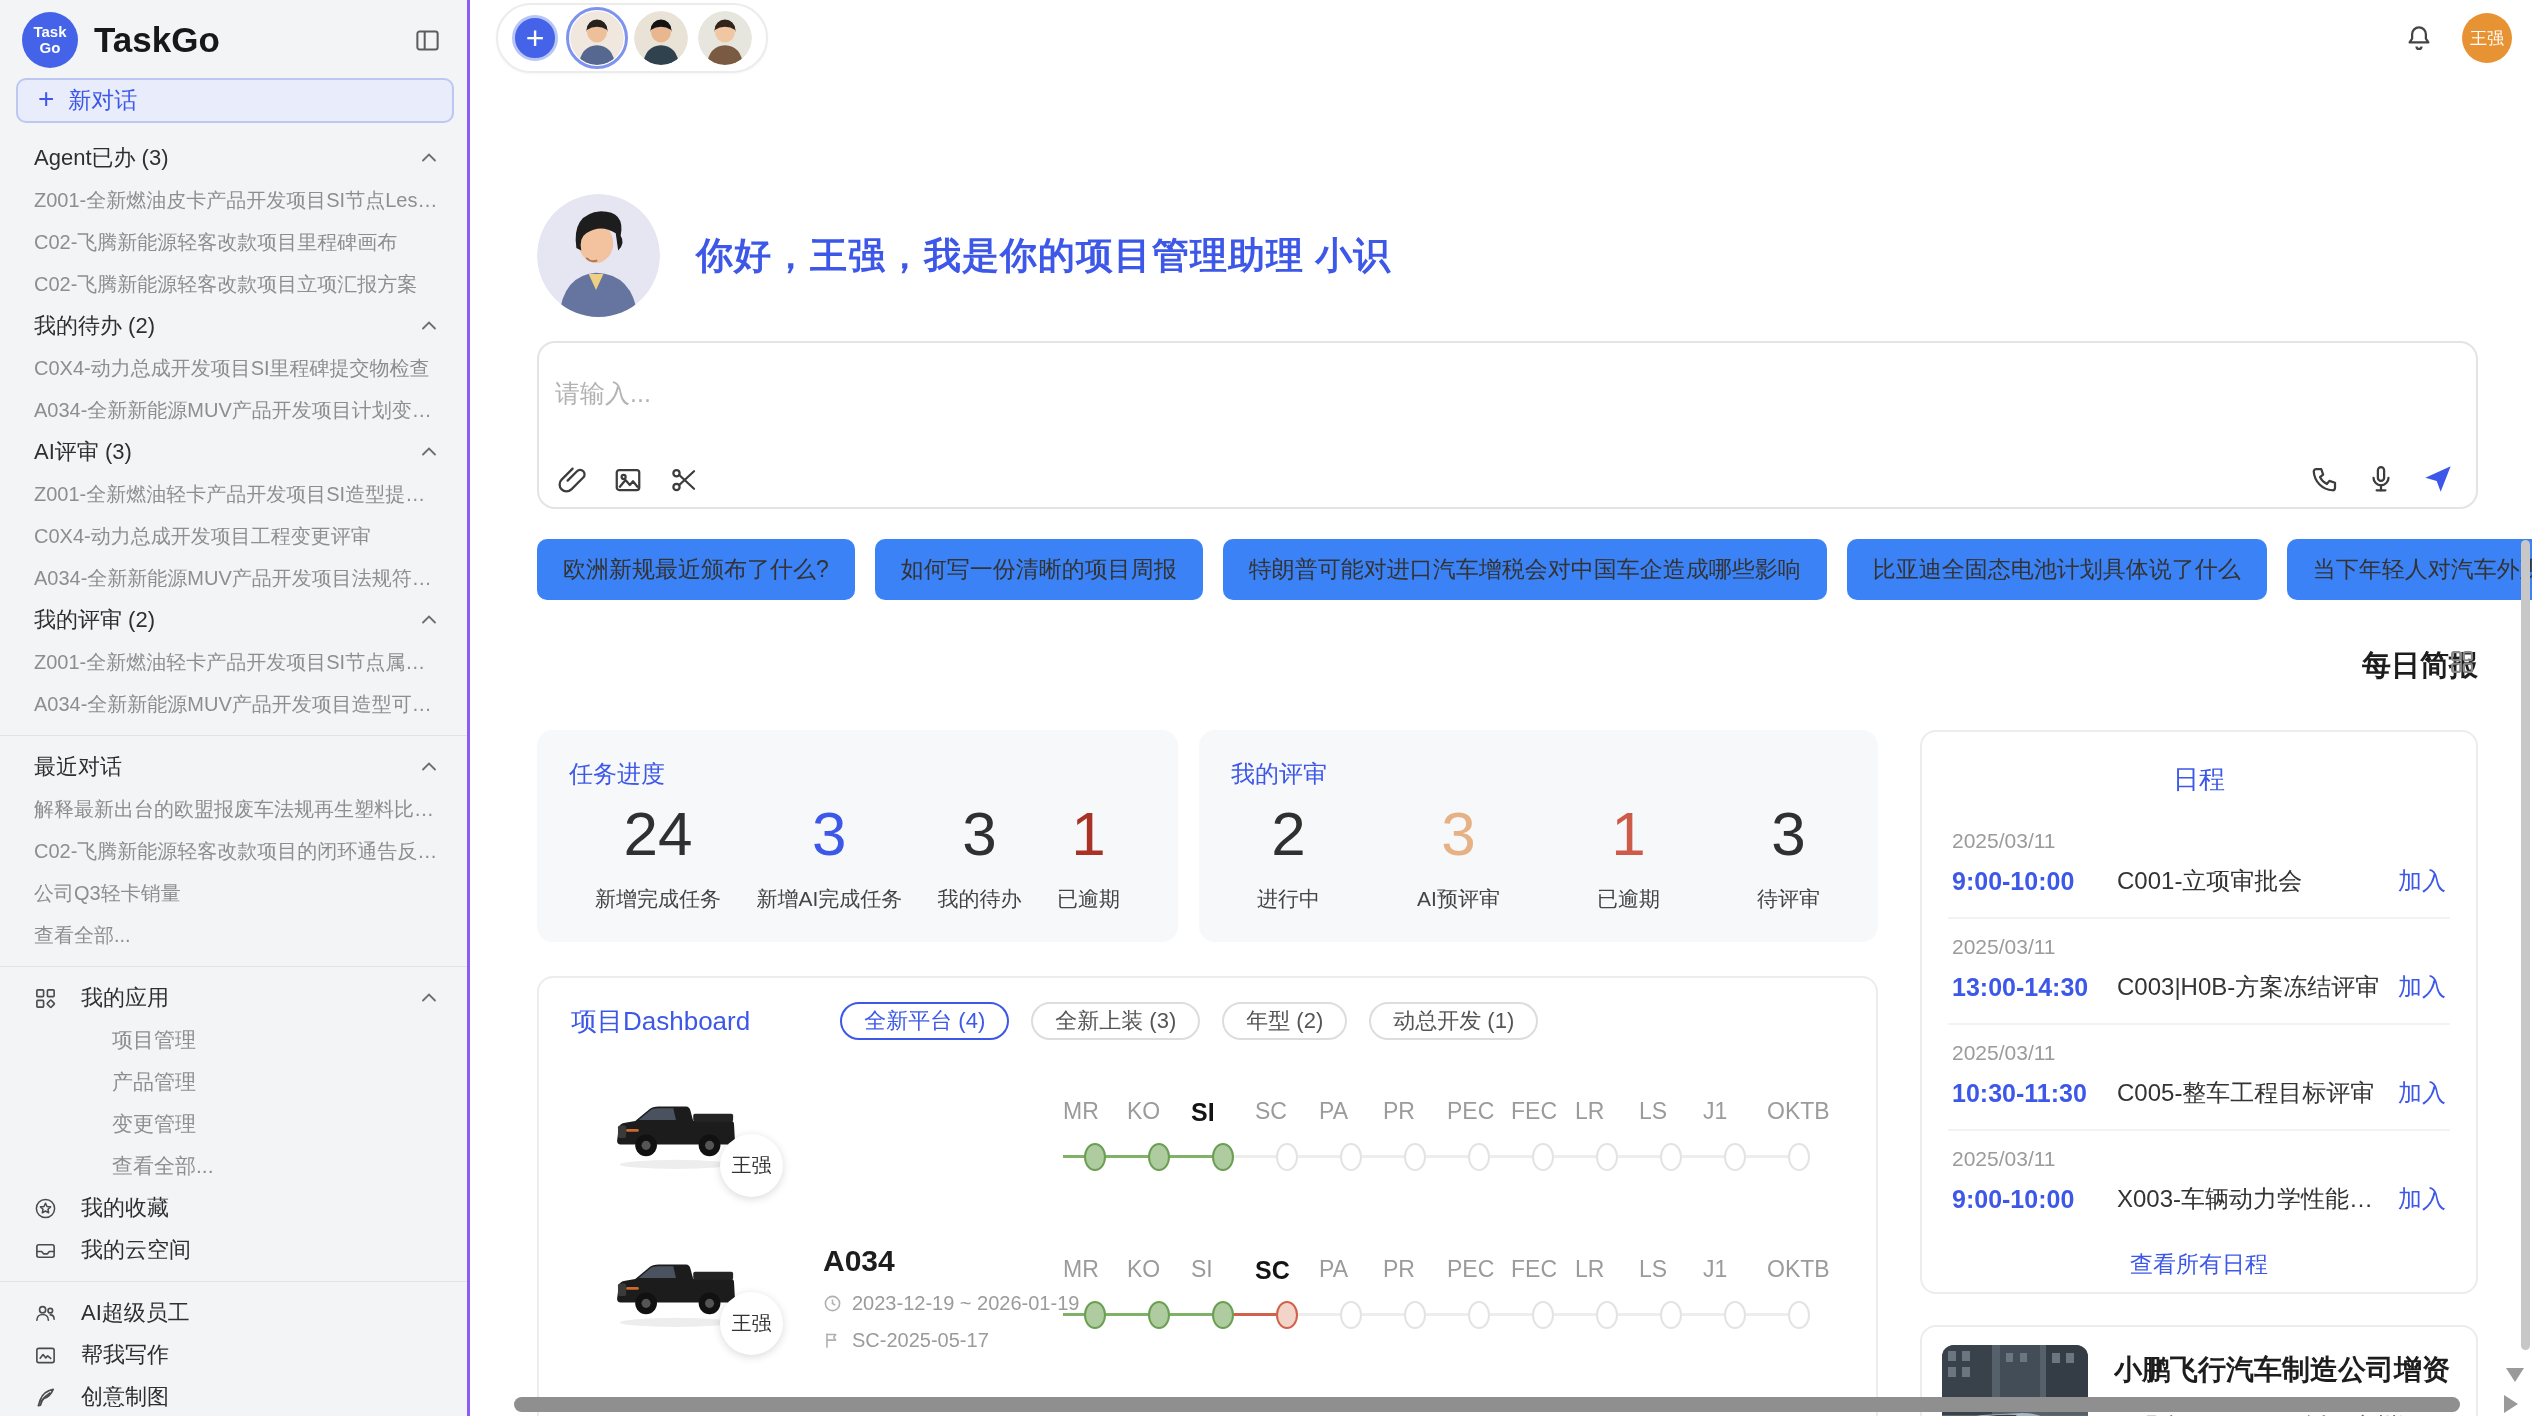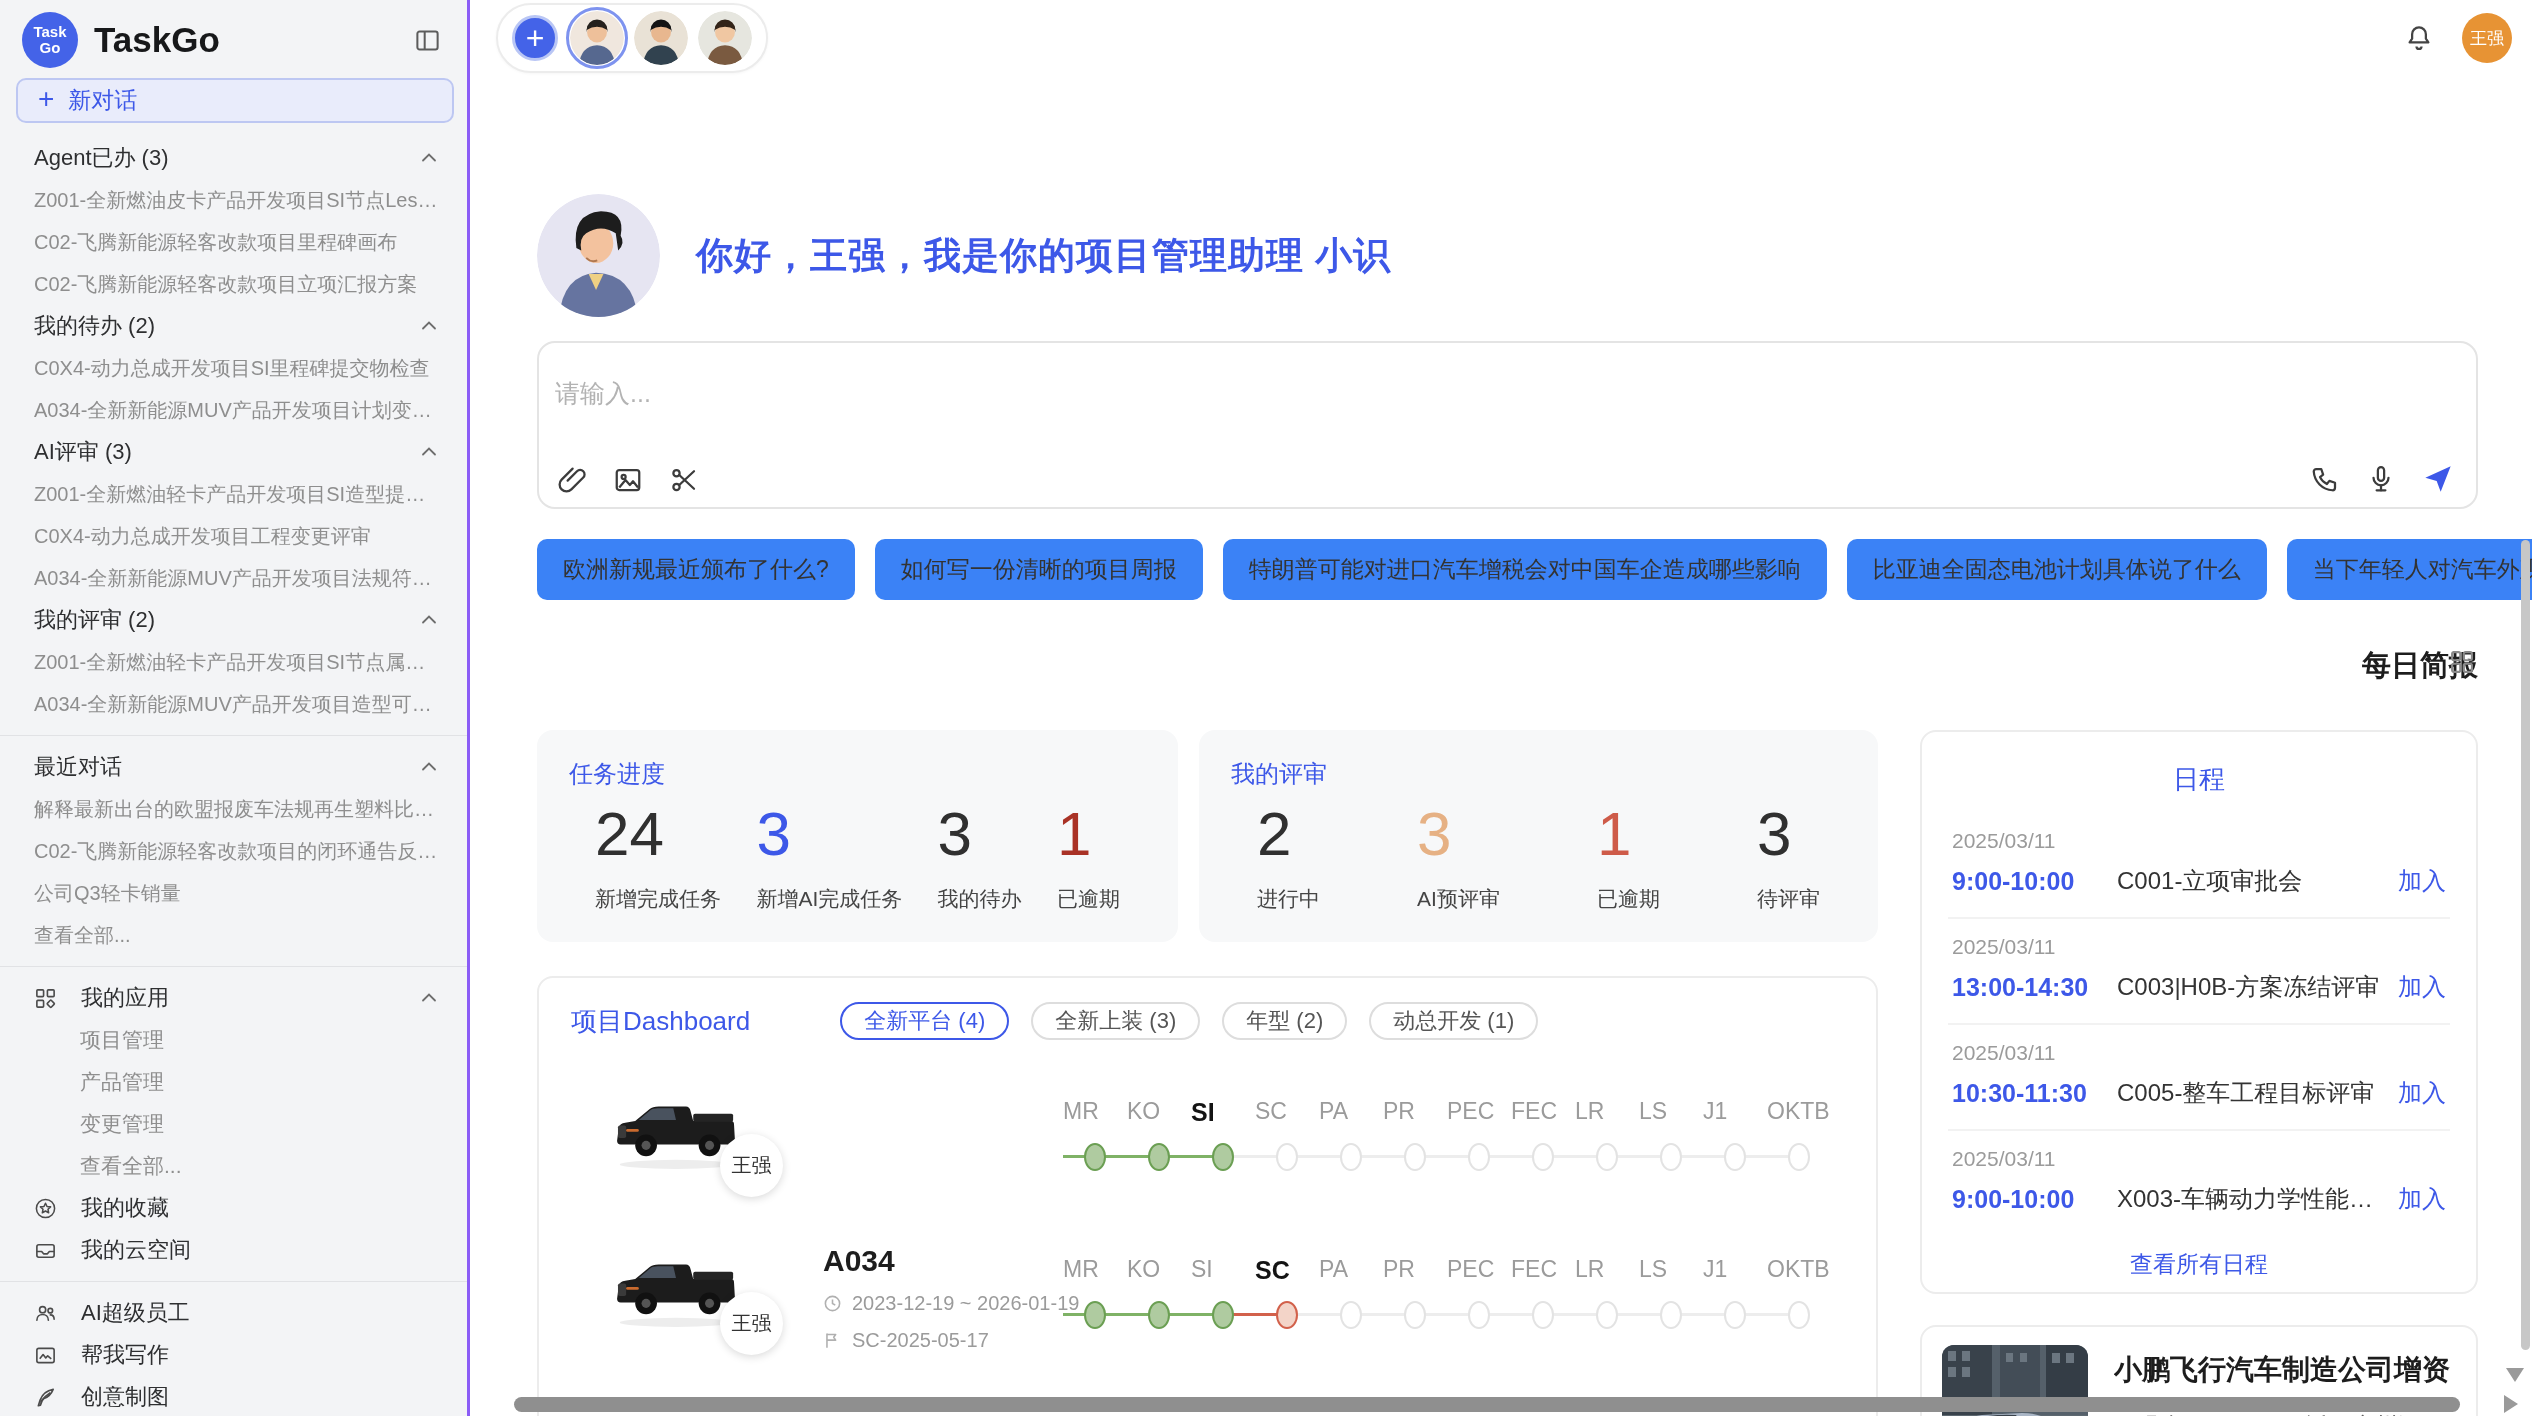--- a/index.html
+++ b/index.html
@@ -19,21 +19,21 @@
   .new-chat { margin:8px 16px 0 16px; height:45px; width:438px; border-radius:10px;
     background:#e9ecfb; border:2px solid #bdc7f2; color:#3d58e8; font-size:23px;
     display:flex; align-items:center; gap:14px; padding-left:20px; cursor:pointer; }
   .new-chat .plus { font-size:28px; line-height:1; margin-top:-3px; }
   .side-list { margin-top:14px; }
   .side-row { height:42px; display:flex; align-items:center; padding:0 26px 0 34px;
     white-space:nowrap; overflow:hidden; }
   .side-row.header { color:#2e2f31; font-size:22px; font-weight:500; justify-content:space-between; }
   .side-row.item  { color:#8e8e8e; font-size:20px; }
   .side-row.item span { overflow:hidden; text-overflow:ellipsis; white-space:nowrap; }
-  .side-row.sub { padding-left:80px; color:#8e8e8e; font-size:21px; }
+  .side-row.sub { padding-left:112px; color:#8e8e8e; font-size:21px; }
   .side-row.link { color:#2e2f31; font-size:22px; gap:24px; }
   .side-row.link .li-ic { color:#4b4b4b; display:inline-flex; }
   .side-div { height:1px; background:#e1e2e5; margin:10px 0; }
   .chev { color:#6d6d6d; display:inline-flex; }
 
   
   .main { position:relative; flex:1; height:100%; background:#fff; overflow:hidden; }
   .topbar { height:76px; display:flex; align-items:center; justify-content:space-between;
     padding:0 20px 0 26px; }
   .pill { display:flex; align-items:center; gap:12px; border:2px solid #ececec;
@@ -74,21 +74,21 @@
 
   .columns { margin-top:40px; display:flex; gap:42px; align-items:flex-start; }
   .col-left { width:1341px; flex:0 0 1341px; }
   .col-right { width:558px; flex:0 0 558px; }
 
   .stats-row { display:flex; gap:21px; }
   .stat-card { height:212px; border-radius:16px; background:#f7f8f9; }
   .stat-card.c1 { width:641px; } .stat-card.c2 { width:679px; }
   .stat-title { padding:28px 0 0 32px; color:#3d58e8; font-size:24px; }
   .stat-grid { display:flex; justify-content:space-between; padding:0 58px; margin-top:8px; }
-  .stat { }
+  .stat { text-align:center; }
   .stat .num { font-size:62px; font-weight:500; }
   .stat .lbl { font-size:21px; color:#454545; margin-top:16px; }
 
   .dash-card { margin-top:34px; border:2px solid #ececec; border-radius:16px; height:470px;
     overflow:hidden; background:#fff; }
   .dash-head { height:86px; display:flex; align-items:center; padding-left:32px; gap:90px; }
   .dash-title { color:#3d58e8; font-size:26px; }
   .tabs { display:flex; gap:22px; }
   .tab { height:38px; border:2px solid #ddd; border-radius:20px; padding:0 22px; font-size:22px;
     color:#555; display:flex; align-items:center; cursor:pointer; background:#fff; }

